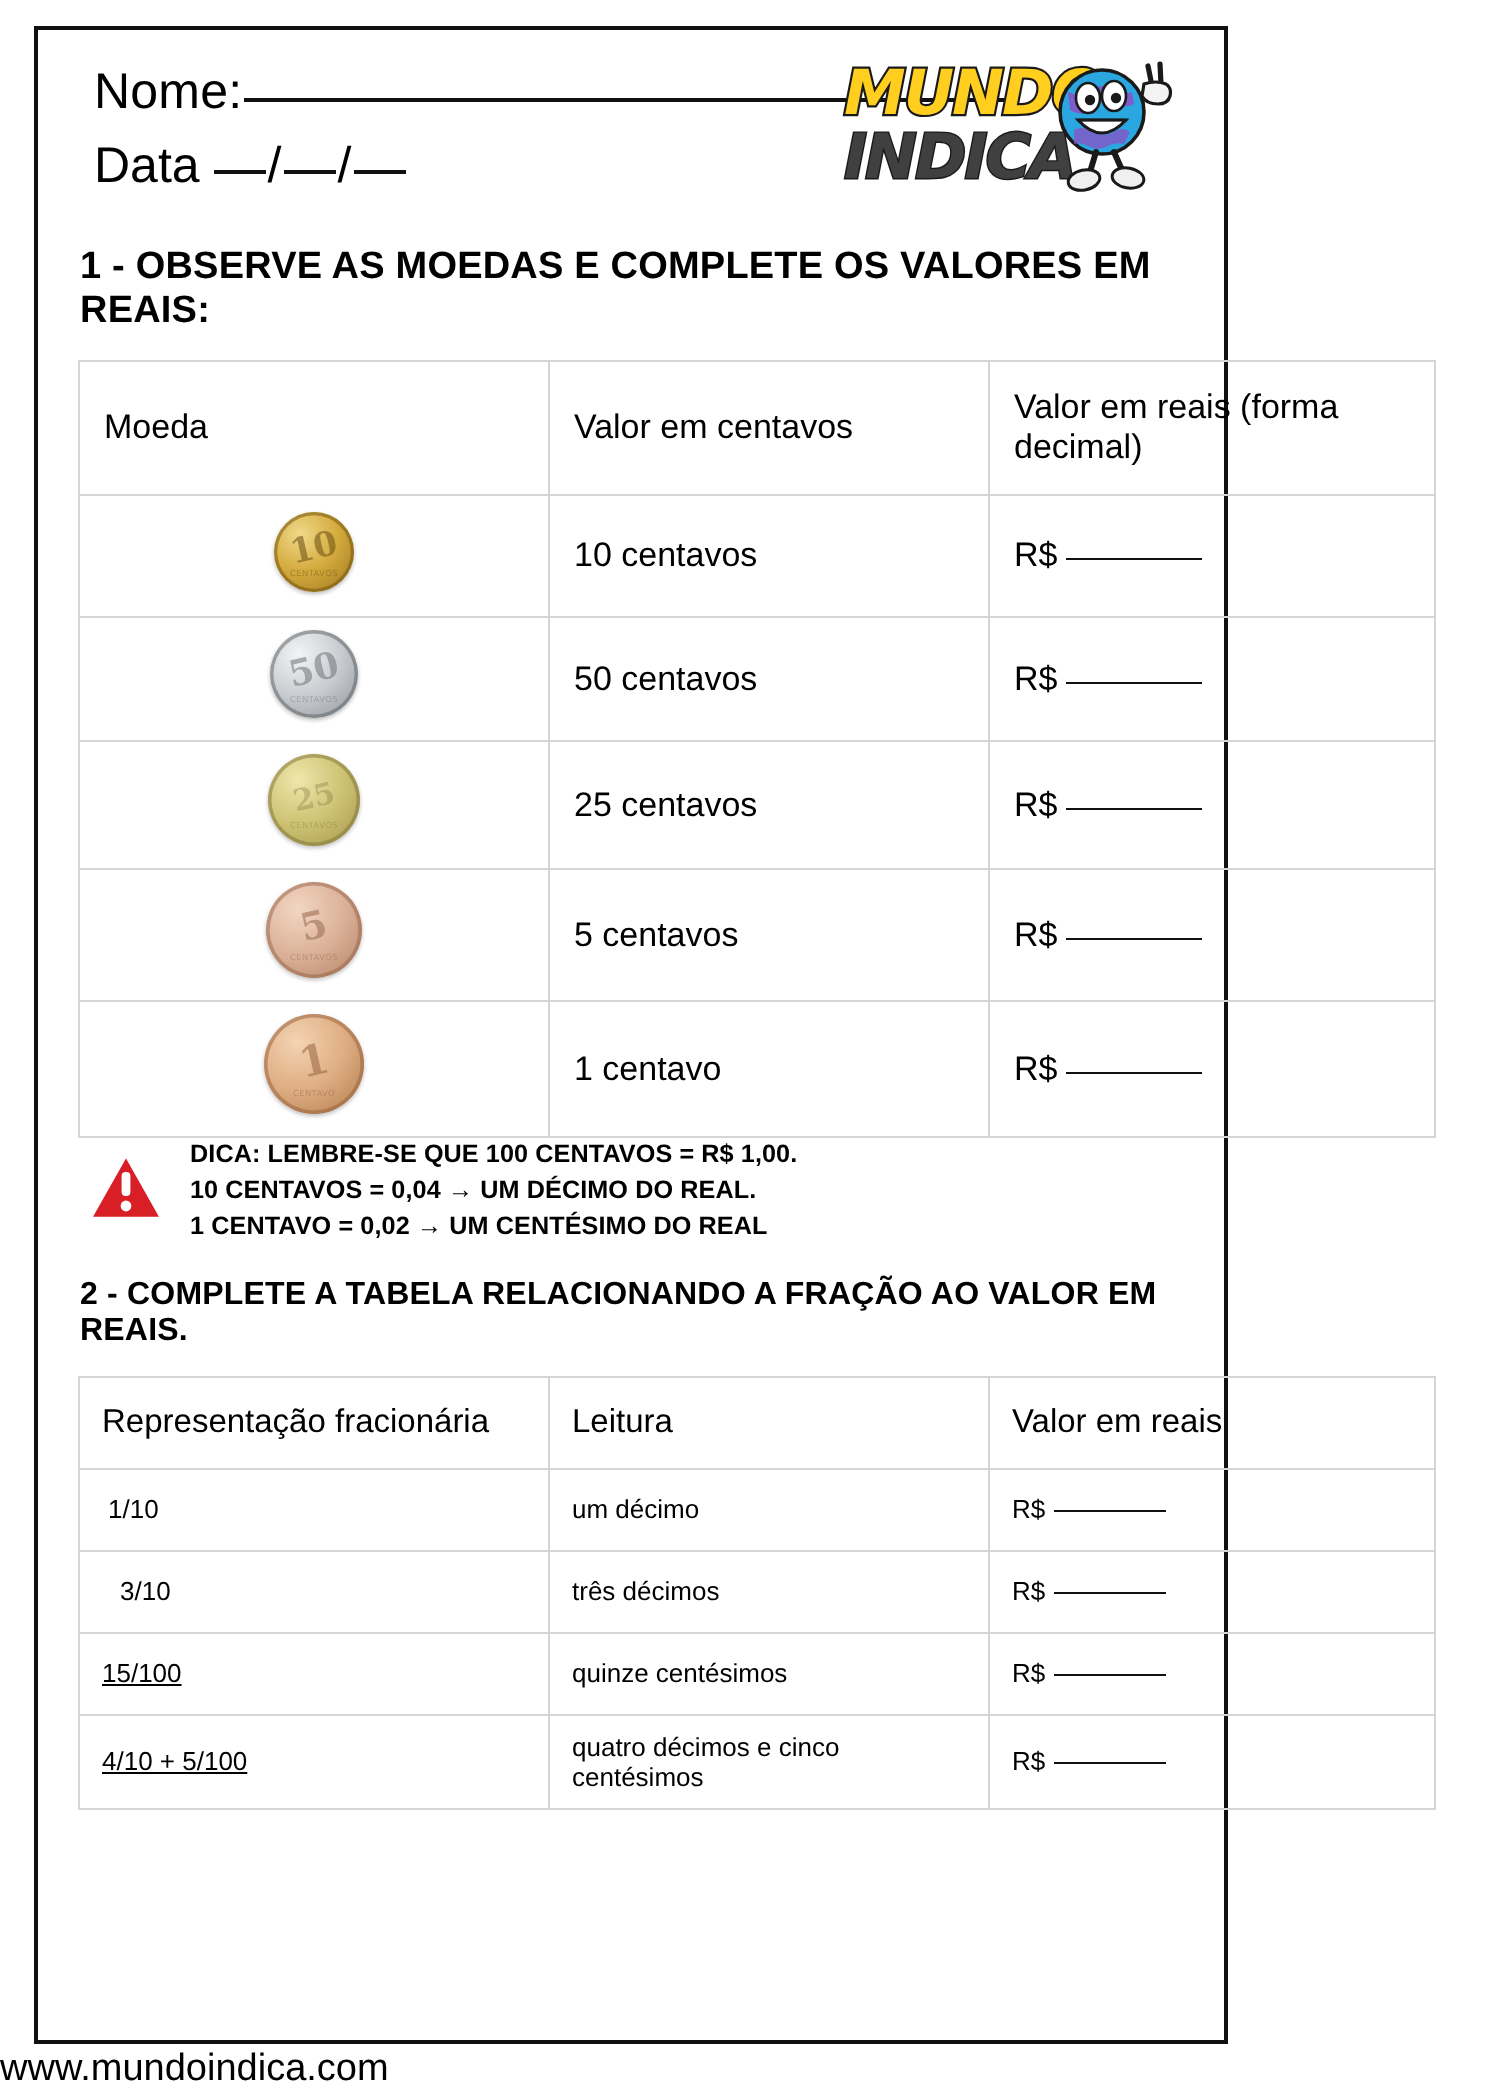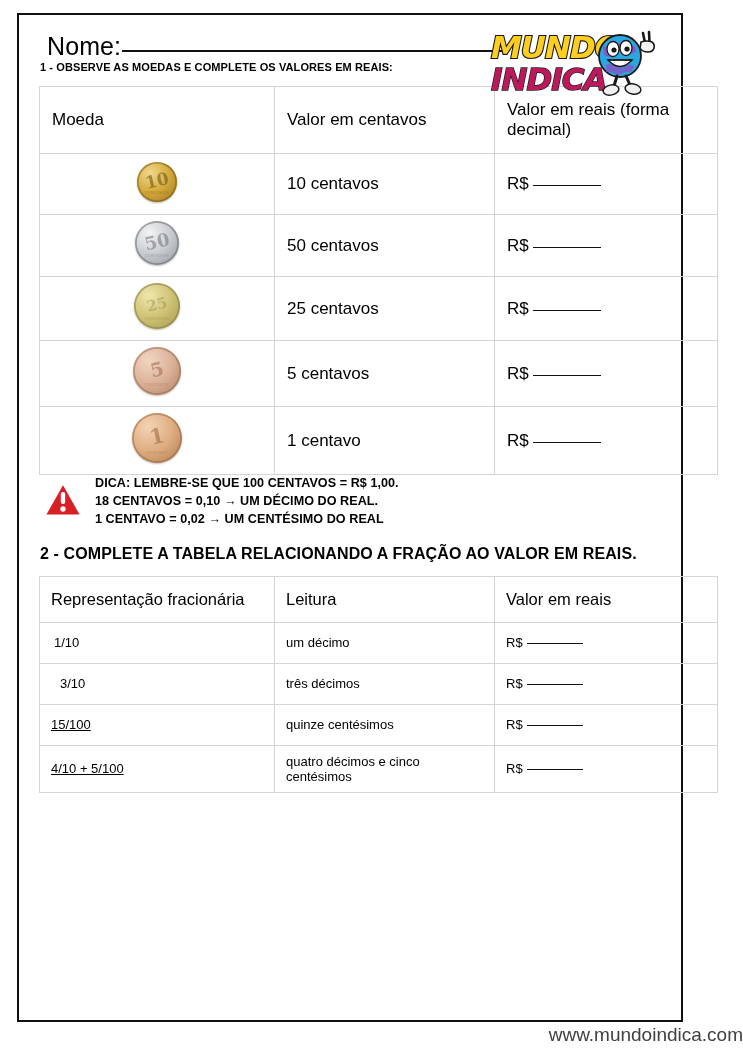--- a/index.html
+++ b/index.html
@@ -14,21 +14,21 @@
     font-family: "Liberation Sans", sans-serif;
     color: #000000;
     position: relative;
     overflow: hidden;
   }
 
   .page-frame {
     position: absolute;
     left: 17px;
     top: 13px;
-    width: 666px;
+    width: 597px;
     height: 1009px;
     border: 2px solid #111111;
     background: #ffffff;
   }
 
   .inner {
     position: relative;
     width: 100%;
     height: 100%;
     padding: 0 14px;
@@ -90,43 +90,44 @@
     font-family: "DejaVu Sans", sans-serif;
   }
   .logo-word2 {
     position: absolute;
     left: 6px;
     top: 34px;
     font-size: 31px;
     font-weight: 800;
     font-style: italic;
     letter-spacing: -1px;
-    color: #be185d;
+    color: #404040;
     -webkit-text-stroke: 1.4px #1a1a1a;
     paint-order: stroke fill;
     font-family: "DejaVu Sans", sans-serif;
   }
   .logo-globe { position: absolute; right: 6px; top: 0px; }
 
   
   .ws-title {
     text-align: center;
     font-size: 21.5px;
     font-weight: 700;
     letter-spacing: 0.2px;
     margin-top: 24px;
     padding-left: 26px;
     font-family: "Liberation Sans", sans-serif;
   }
 
   
   .sec-heading {
-    font-size: 11px;
+    font-size: 19px;
     font-weight: 700;
     letter-spacing: 0.1px;
+    margin-top: 25px;
     padding-left: 7px;
   }
   .sec-heading.big {
     font-size: 16px;
     margin-top: 16px;
   }
 
   
   table.ws {
     border-collapse: collapse;
@@ -209,36 +210,40 @@
     line-height: 1.42;
     letter-spacing: .05px;
   }
 
   
   .footer {
     position: absolute;
     left: 0;
     right: 0;
     bottom: 4px;
-    text-align: right;
+    text-align: left;
     font-size: 19px;
-    color: #404040;
+    color: #000000;
     margin-top: 25px;
   }
 </style>
 </head>
 <body>
 
 <div class="page-frame">
   <div class="inner">
 
     <div class="header-block">
       <div class="nome-row">
         <span class="nome-label">Nome:</span>
         <span class="nome-rule"></span>
+      </div>
+      <div class="data-row">
+        <span>Data</span>
+        <span class="data-slot"></span><span class="data-slash">/</span><span class="data-slot"></span><span class="data-slash">/</span><span class="data-slot"></span>
       </div>
 
       <div class="logo">
         <div class="logo-word1">MUNDO</div>
         <div class="logo-word2">INDICA</div>
         <svg class="logo-globe" width="62" height="74" viewBox="0 0 62 74">
 
           <g>
             <path d="M50 6 L52 16 M56 5 L56.5 15" stroke="#1a1a1a" stroke-width="2.6" stroke-linecap="round" fill="none"></path>
             <path d="M48 15 q6 -2 11 0 q3 2 2 6 q-1 4 -6 4 q-6 0 -8 -4 z" fill="#f3f3f3" stroke="#1a1a1a" stroke-width="1.6"></path>
@@ -340,21 +345,21 @@
 
     <div class="dica">
       <svg class="dica-icon" width="44" height="40" viewBox="0 0 44 40">
         <path d="M22 2 L42 37 Q43 39 40 39 L4 39 Q1 39 2 37 Z" fill="#ffffff"></path>
         <path d="M22 5 L39.5 36 Q40 37.5 38 37.5 L6 37.5 Q4 37.5 4.5 36 Z" fill="#d91f26" stroke="#ffffff" stroke-width="2.2" stroke-linejoin="round"></path>
         <rect x="19.8" y="14" width="4.4" height="12" rx="2" fill="#ffffff"></rect>
         <circle cx="22" cy="31" r="2.7" fill="#ffffff"></circle>
       </svg>
       <div class="dica-text">
         <div>DICA: LEMBRE-SE QUE 100 CENTAVOS = R$ 1,00.</div>
-        <div>18 CENTAVOS = 0,10 → UM DÉCIMO DO REAL.</div>
+        <div>10 CENTAVOS = 0,04 → UM DÉCIMO DO REAL.</div>
         <div>1 CENTAVO = 0,02 → UM CENTÉSIMO DO REAL</div>
       </div>
     </div>
 
     <div class="sec-heading big">2 - COMPLETE A TABELA RELACIONANDO A FRAÇÃO AO VALOR EM REAIS.</div>
 
     <table class="ws t2">
       <colgroup>
           <col class="c1">
           <col class="c2">

